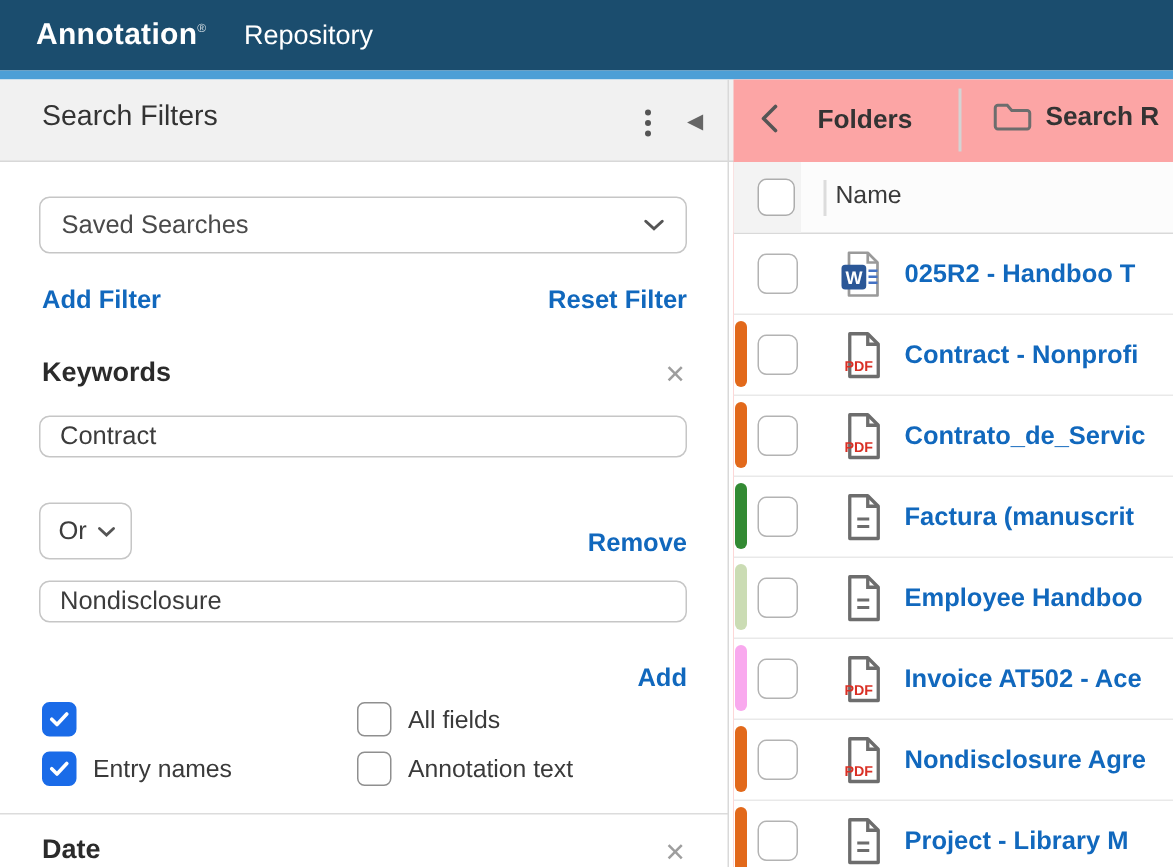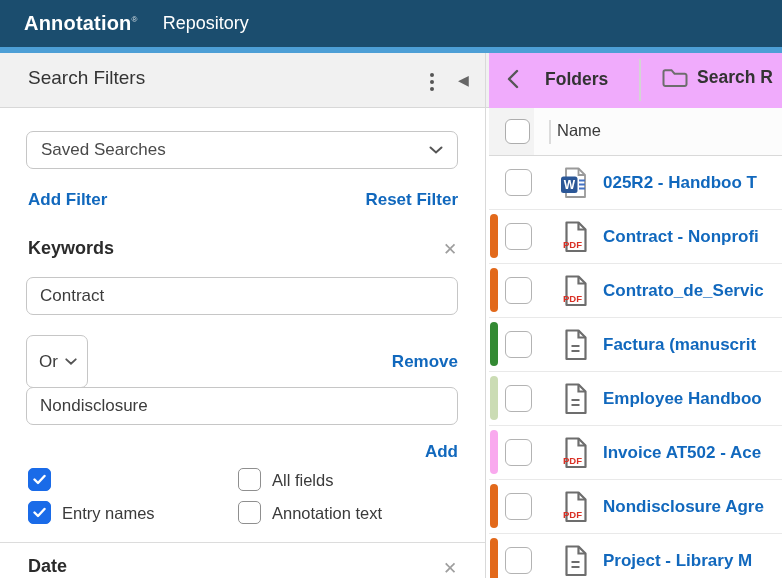--- a/index.html
+++ b/index.html
@@ -37,45 +37,45 @@
   .lnk-remove{right:324px;top:352px;}
   .lnk-add{right:324px;top:442px;}
 
   .section-title{position:absolute;left:28px;font-size:18px;font-weight:700;color:#2b2b2b;}
   .kw-title{top:238px;}
   .date-title{top:556px;}
   .x-close{position:absolute;left:443px;color:#9e9e9e;font-size:17px;cursor:pointer;}
   .kw-close{top:239px;}
   .date-close{top:558px;}
 
-  .txt-input{position:absolute;left:26px;width:432px;height:38px;border:1px solid #c6c6c6;
+  .txt-input{position:absolute;left:26px;width:432px;height:28px;border:1px solid #c6c6c6;
              border-radius:7px;box-sizing:border-box;font-size:17px;color:#3c3c3c;
              padding:0 13px;font-family:"Liberation Sans",sans-serif;outline:none;background:#fff;}
   .input1{top:277px;}
   .input2{top:387px;}
 
-  .or-select{position:absolute;left:26px;top:335px;width:62px;height:53px;background:#fff;
+  .or-select{position:absolute;left:26px;top:335px;width:62px;height:38px;background:#fff;
              border:1px solid #c6c6c6;border-radius:7px;box-sizing:border-box;display:flex;
              align-items:center;justify-content:space-between;padding:0 10px 0 12px;cursor:pointer;}
   .or-select .sel-text{color:#3c3c3c;font-size:17px;}
 
   .cb{width:23px;height:23px;border:1.5px solid #8f8f8f;border-radius:5px;background:#fff;
       box-sizing:border-box;display:inline-flex;align-items:center;justify-content:center;
       cursor:pointer;flex:none;}
   .cb svg{display:none;}
   .cb[data-checked="true"]{background:#1a6be8;border-color:#1a6be8;}
   .cb[data-checked="true"] svg{display:block;}
   .cb-abs{position:absolute;}
   .cb-lbl{position:absolute;font-size:16.5px;color:#3a3a3a;}
 
   .left-divider{position:absolute;left:0;top:542px;width:486px;height:1px;background:#dcdcdc;}
   .panel-border{position:absolute;left:485px;top:53px;width:1px;height:525px;background:#d9d9d9;}
 
   
-  .rpanel{position:absolute;left:489px;top:53px;width:293px;height:525px;overflow:hidden;background:#f0abfc;}
+  .rpanel{position:absolute;left:489px;top:53px;width:293px;height:525px;overflow:hidden;background:#fca5a5;}
   .crumbrow{position:absolute;left:0;top:0;width:293px;height:55px;}
   .back-ic{position:absolute;left:17px;top:15px;cursor:pointer;}
   .crumb-label{position:absolute;left:56px;top:16px;font-size:17.5px;font-weight:700;color:#333;cursor:pointer;}
   .crumb-sep{position:absolute;left:150px;top:6px;width:1.5px;height:42px;background:#d4d4d4;}
   .tab-btn{position:absolute;left:172px;top:12px;display:flex;align-items:center;gap:8px;cursor:pointer;}
   .tab-label{font-size:17.5px;font-weight:700;color:#333;white-space:nowrap;}
 
   .namehdr{position:absolute;left:0;top:55px;width:293px;height:48px;background:#fcfcfc;
            border-bottom:1px solid #d9d9d9;box-sizing:border-box;}
   .namehdr .cbcell{position:absolute;left:0;top:0;width:45px;height:47px;background:#f3f3f3;}

